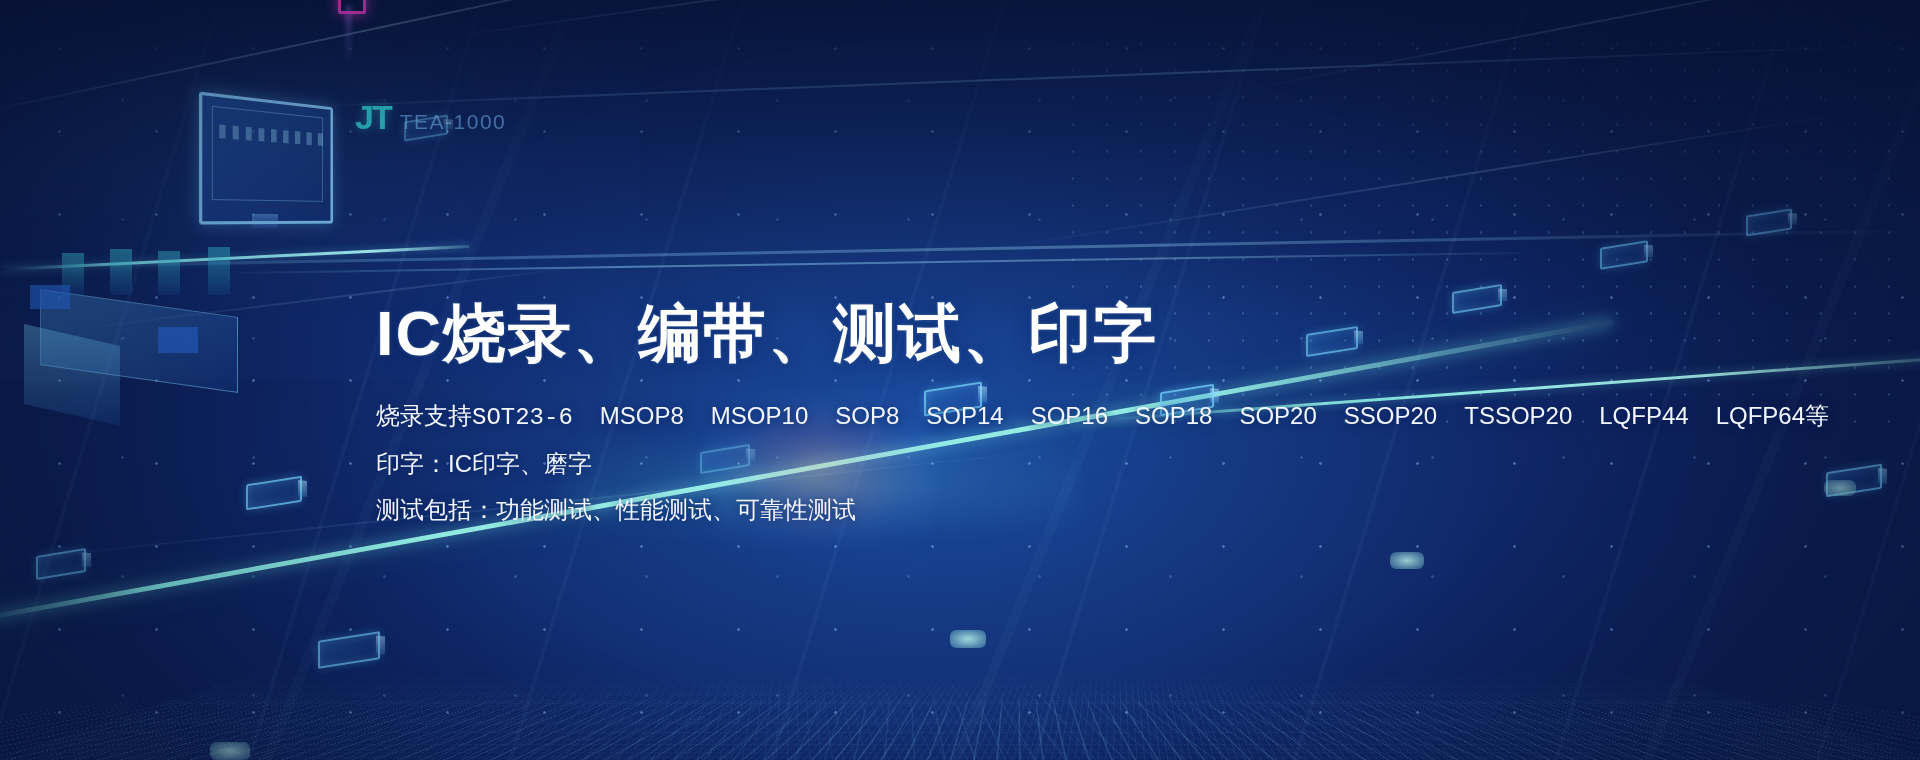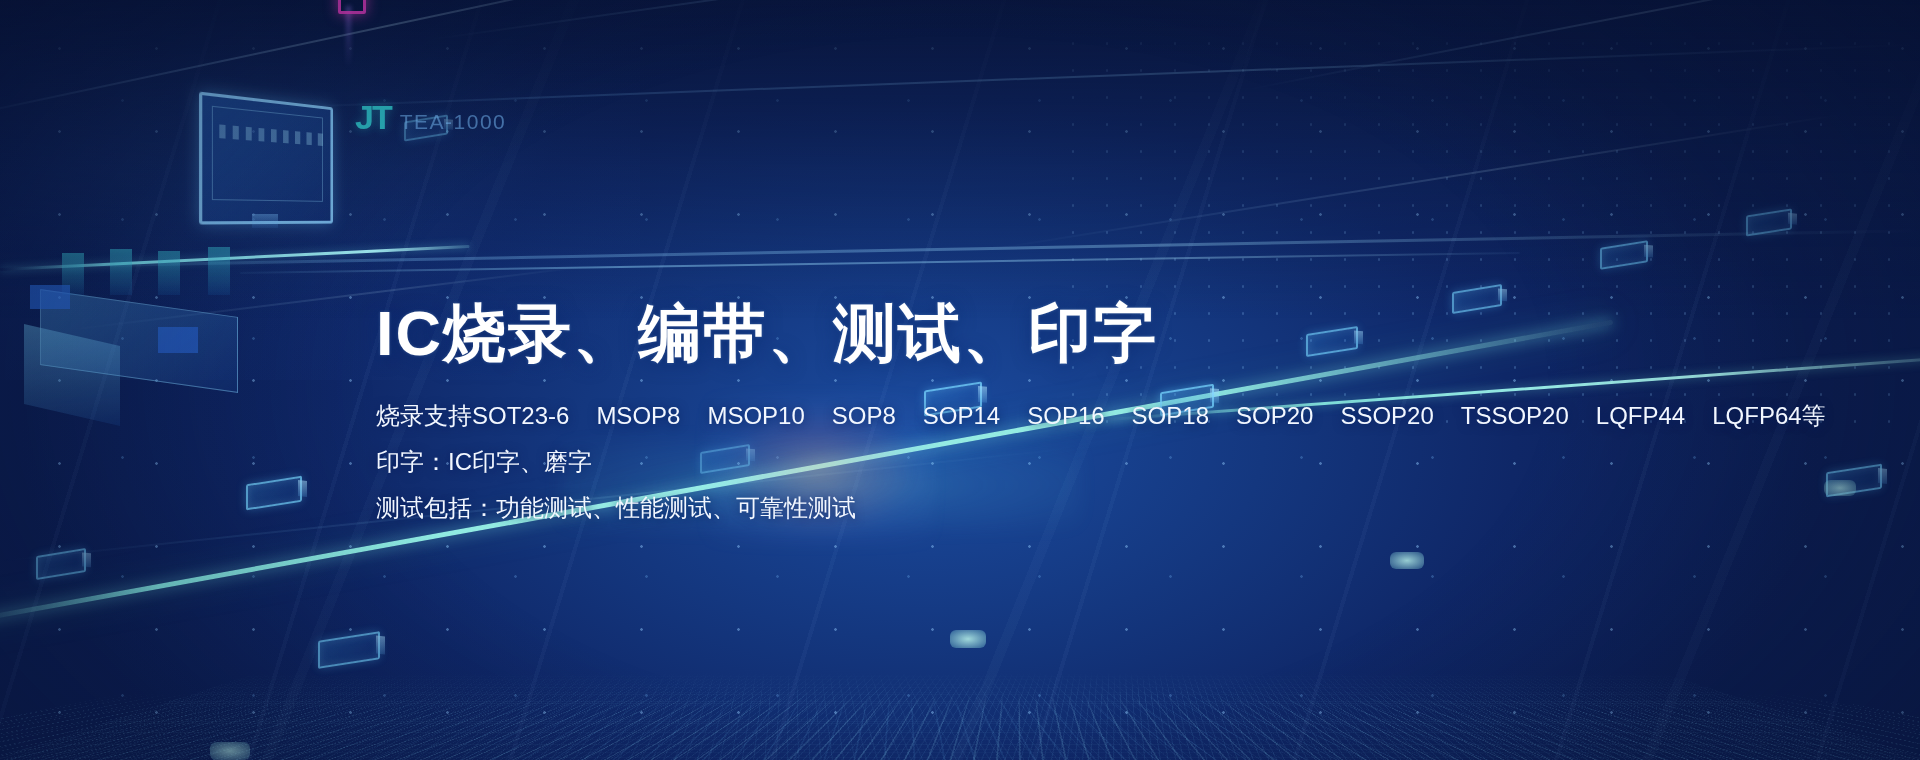--- a/index.html
+++ b/index.html
@@ -320,21 +320,21 @@
     text-shadow: 0 1px 10px rgba(8,30,90,.8);
     font-family: "Liberation Sans", "DejaVu Sans", sans-serif;
   }
   .subline:last-child { margin-bottom: 0; }
   .pkg-list {
     display: inline-flex;
     align-items: baseline;
     gap: 27px;
   }
   .pkg { white-space: nowrap; }
-  .pkg-lead { margin-right: 0; }
+  .pkg-lead { margin-right: 0; font-family: Liberation Mono, monospace; }
 </style>
 </head>
 <body>
 
 <div class="banner">
 
   <div class="bg-base"></div>
   <div class="glow-topleft"></div>
   <div class="floor"></div>
   <div class="floor2"></div>

